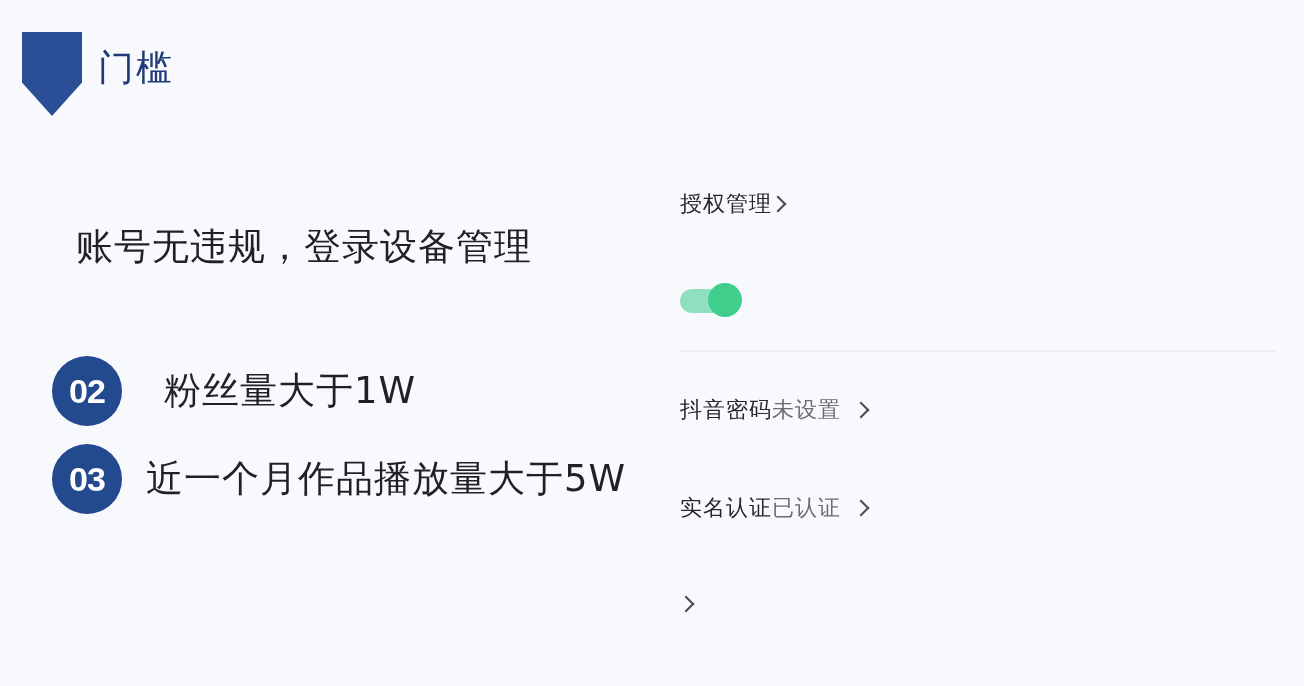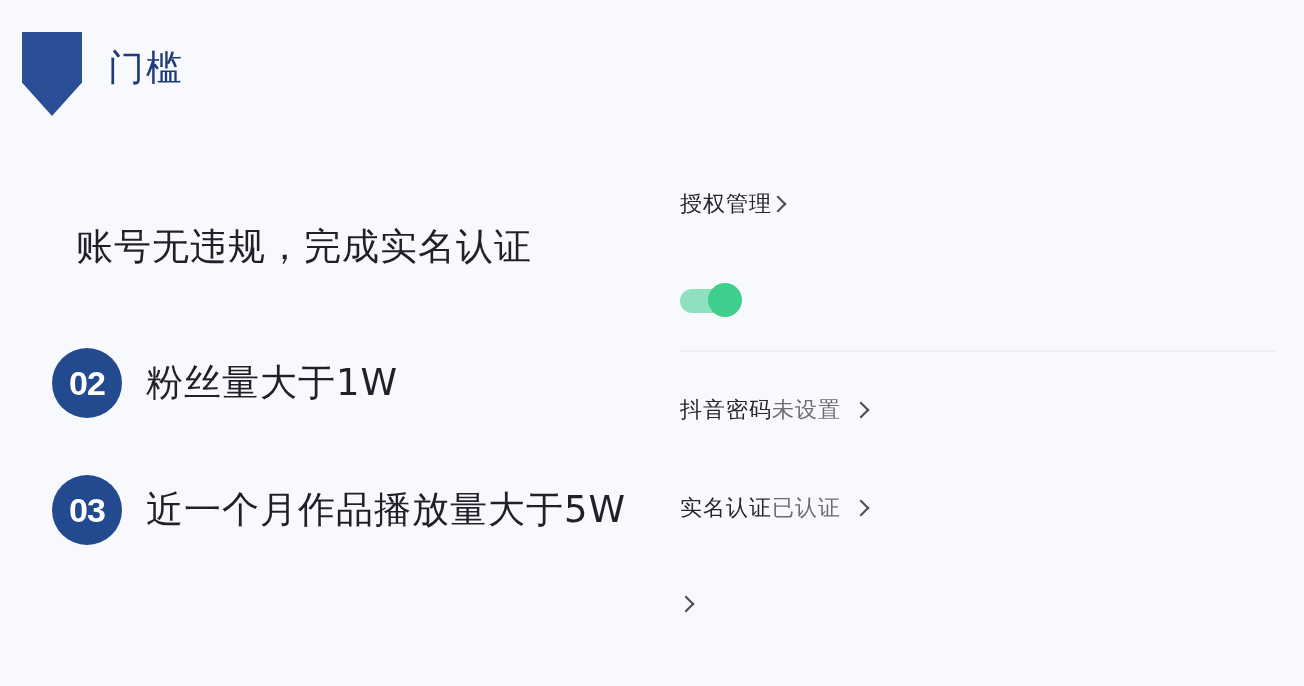--- a/index.html
+++ b/index.html
@@ -19,21 +19,21 @@
       position: absolute;
       left: 22px;
       top: 32px;
       width: 60px;
       height: 84px;
       background: #2b4f96;
       clip-path: polygon(0 0, 100% 0, 100% 60%, 50% 100%, 0 60%);
     }
     .header-title {
       position: absolute;
-      left: 108px;
+      left: 98px;
       top: 46px;
       font-size: 36px;
       color: #1f3a78;
       letter-spacing: 2px;
       line-height: 44px;
     }
     .req-item {
       position: absolute;
       left: 52px;
       display: flex;
@@ -131,27 +131,27 @@
       background: #3fce8b;
     }
   </style>
 </head>
 <body>
 
 <div class="header-badge"></div>
 <div class="header-title">门槛</div>
 
 <div class="req-item" style="top:222px;">
-  <div class="req-text">账号无违规，完成实名认证</div>
+  <div class="req-text">账号无违规，登录设备管理</div>
 </div>
-<div class="req-item" style="top:348px;">
+<div class="req-item" style="top:356px;gap:18px;">
   <div class="req-num">02</div>
   <div class="req-text">粉丝量大于1W</div>
 </div>
-<div class="req-item" style="top:475px;">
+<div class="req-item" style="top:444px;">
   <div class="req-num">03</div>
   <div class="req-text">近一个月作品播放量大于5W</div>
 </div>
 
 <div class="settings">
   <div class="setting-row" style="top:14px;">
     <span class="setting-label">授权管理</span>
     <span class="setting-right">
       <span class="chevron"></span>
     </span>

